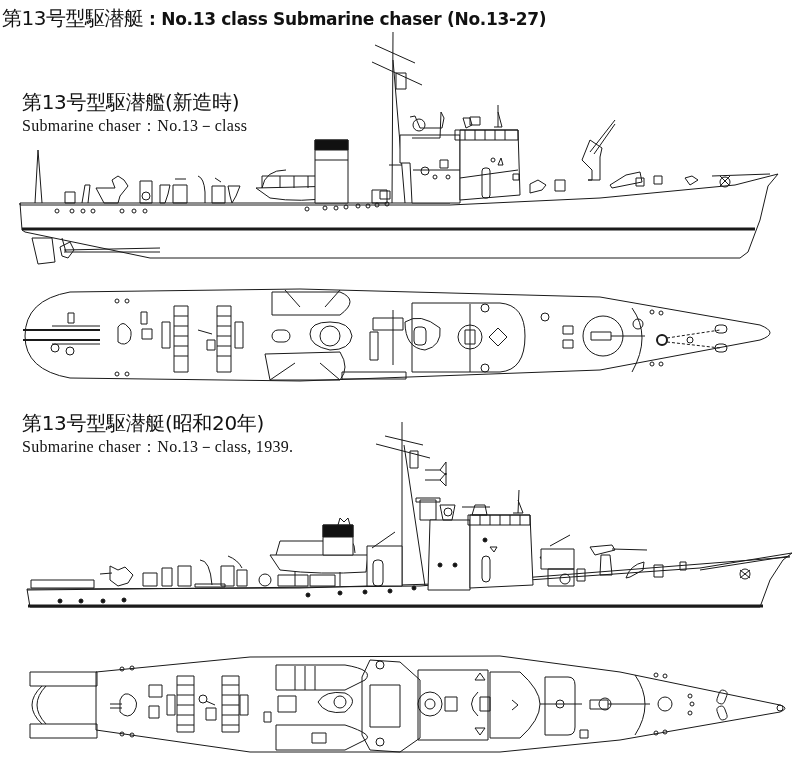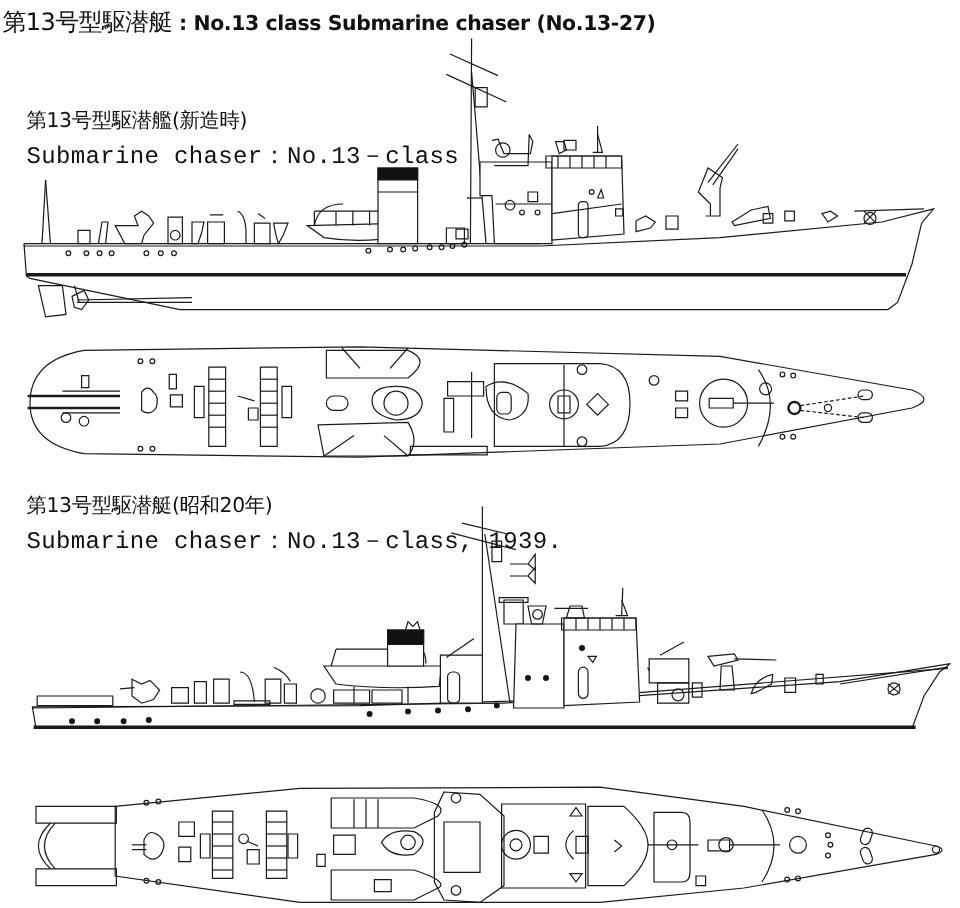--- a/index.html
+++ b/index.html
@@ -1,21 +1,21 @@
 <!DOCTYPE html>
 <html><head>
 <meta charset="utf-8">
 <style>
   html, body { margin: 0; padding: 0; background: #ffffff; }
   body { width: 800px; height: 757px; position: relative; overflow: hidden; font-family: "DejaVu Sans", sans-serif; color: #111; }
   .main-title { position: absolute; left: 2px; top: 4px; height: 28px; line-height: 28px; white-space: nowrap; }
   .main-title .jp { font-family: "DejaVu Sans", sans-serif; font-size: 20px; font-weight: normal; letter-spacing: -0.5px; }
   .main-title .en { font-family: "DejaVu Sans", sans-serif; font-size: 17px; font-weight: bold; letter-spacing: -0.3px; }
-  .sec-title-jp { position: absolute; font-family: "DejaVu Sans", sans-serif; font-size: 17px; letter-spacing: -0.3px; white-space: nowrap; }
-  .sec-title-en { position: absolute; font-family: Liberation Mono, monospace; font-size: 20px; letter-spacing: 0.3px; white-space: nowrap; }
+  .sec-title-jp { position: absolute; font-family: "DejaVu Sans", sans-serif; font-size: 20px; letter-spacing: -0.3px; white-space: nowrap; }
+  .sec-title-en { position: absolute; font-family: Liberation Serif, serif; font-size: 16px; letter-spacing: 0.3px; white-space: nowrap; }
   svg.drawing { position: absolute; left: 0; overflow: visible; }
   svg.drawing * { vector-effect: non-scaling-stroke; }
 </style>
 </head>
 <body>
 
 <div class="main-title">
   <span class="jp">第13号型駆潜艇</span><span class="en"> : </span><span class="en">No.13 class Submarine chaser (No.13-27)</span>
 </div>
 

